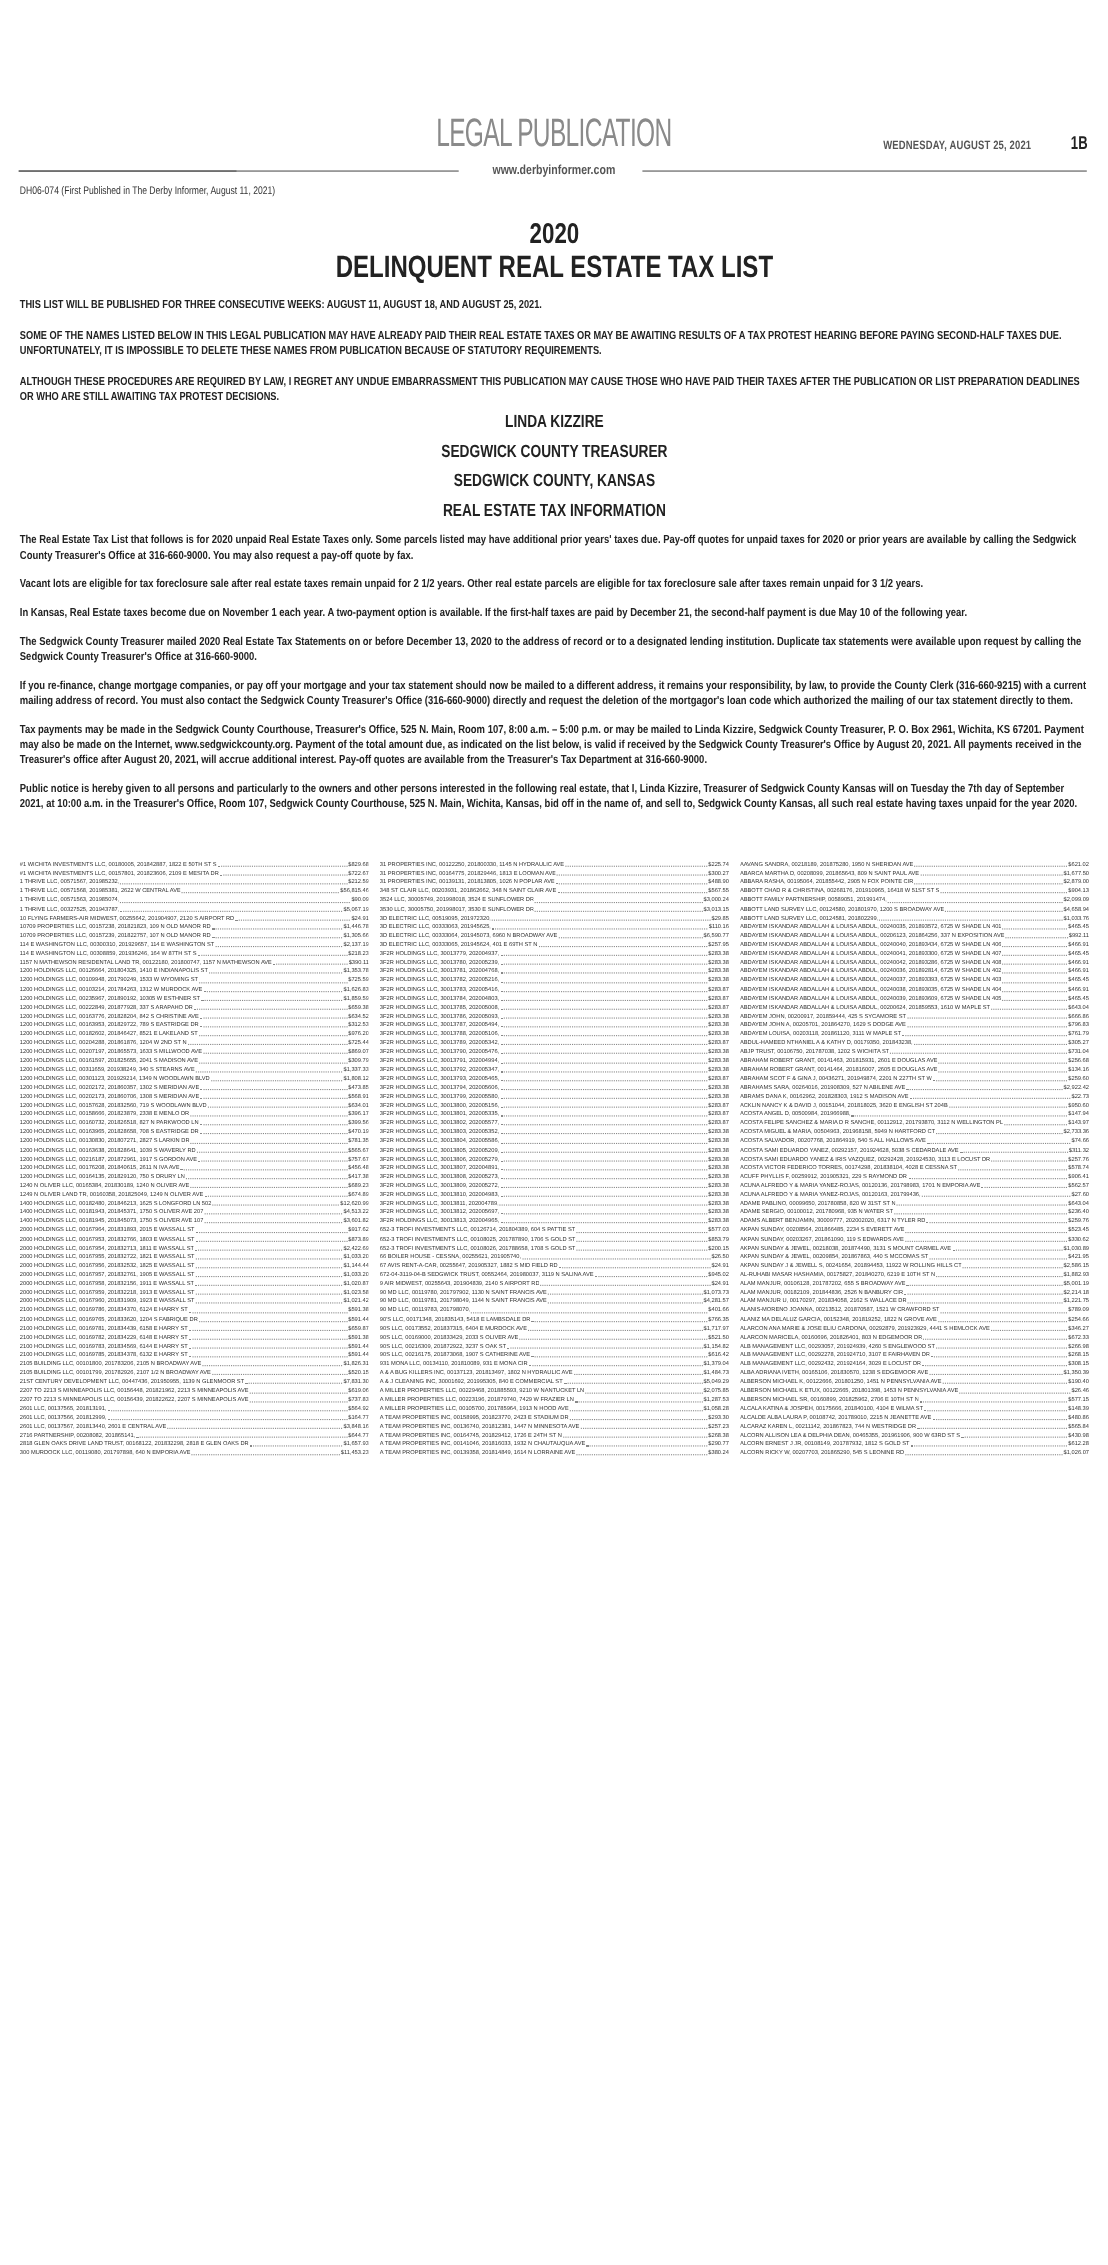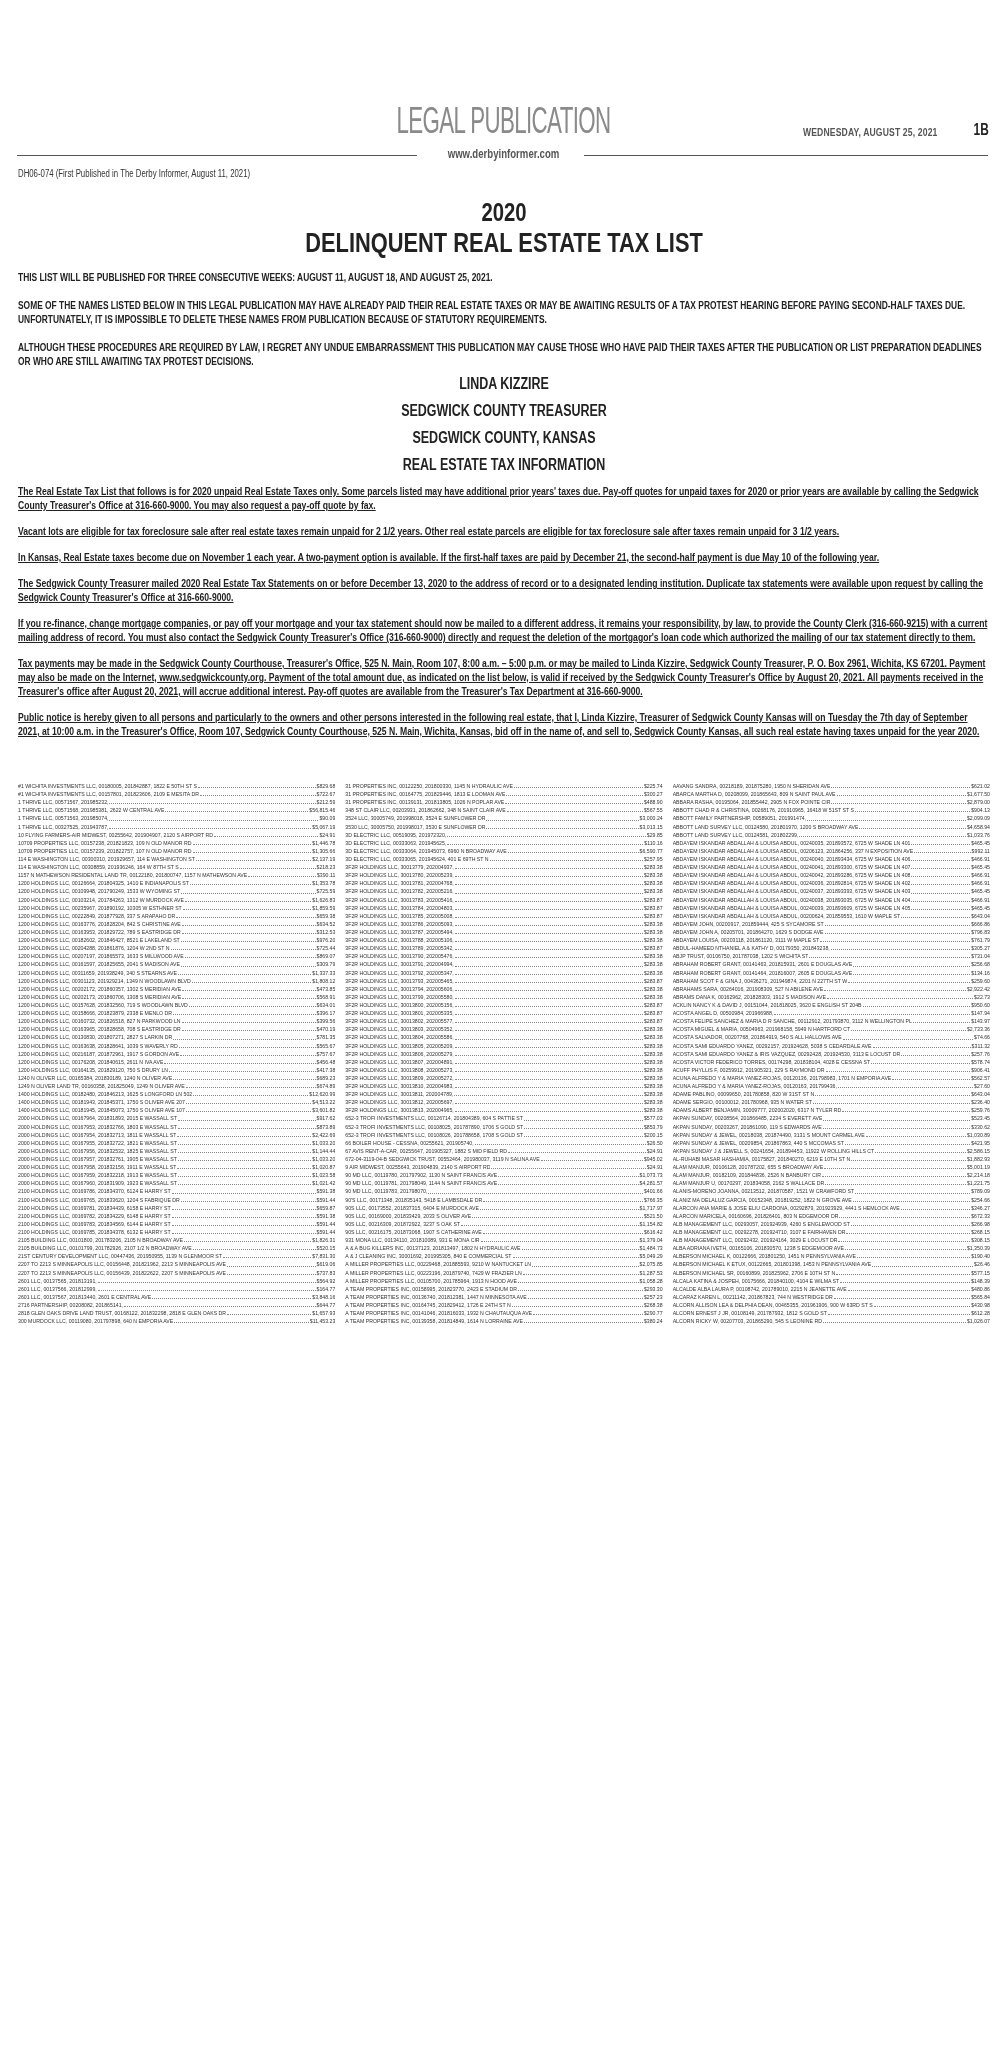--- a/index.html
+++ b/index.html
@@ -33,21 +33,21 @@
   .content { position: absolute; left: 18px; top: 168px; width: 972px; }
   .ref { font-size: 10px; color: #333; transform: scaleX(0.78); transform-origin: left top; white-space: nowrap; }
   .h-year { text-align: center; font-size: 26px; font-weight: bold; margin-top: 18px; color: #222; transform: scaleX(0.78); }
   .h-title { text-align: center; font-size: 28px; font-weight: bold; color: #222; transform: scaleX(0.78); line-height: 30px; }
   .caps { font-size: 10.5px; font-weight: bold; color: #222; line-height: 14px; transform: scaleX(0.8); transform-origin: left top; width: 125%; }
   .caps.mt { margin-top: 12px; }
   .caps.mt2 { margin-top: 14px; }
   .treasurer { text-align: center; font-size: 16px; font-weight: bold; color: #222; transform: scaleX(0.78); line-height: 23px; margin-top: 4px; }
   .para { font-size: 10.5px; color: #222; line-height: 14px; transform: scaleX(0.82); transform-origin: left top; width: 122%; font-weight: bold; }
   .para + .para { margin-top: 12px; }
-  .paras { margin-top: 8px; text-decoration: underline; }
+  .paras { margin-top: 8px; }
   .listing { position: absolute; top: 782px; left: 18px; width: 972px; display: flex; gap: 10px; }
   .col { width: 318px; }
   .row { display: flex; font-size: 5.2px; line-height: 8.12px; height: 8.12px; color: #333; white-space: nowrap; overflow: hidden; }
   .row .name { flex: 0 1 auto; overflow: hidden; }
   .row .dots { flex: 1 1 auto; border-bottom: 0.6px dotted #888; margin: 0 1px 2px 1px; min-width: 6px; }
   .row .amt { flex: 0 0 auto; }
 </style>
 </head>
 <body>
 

